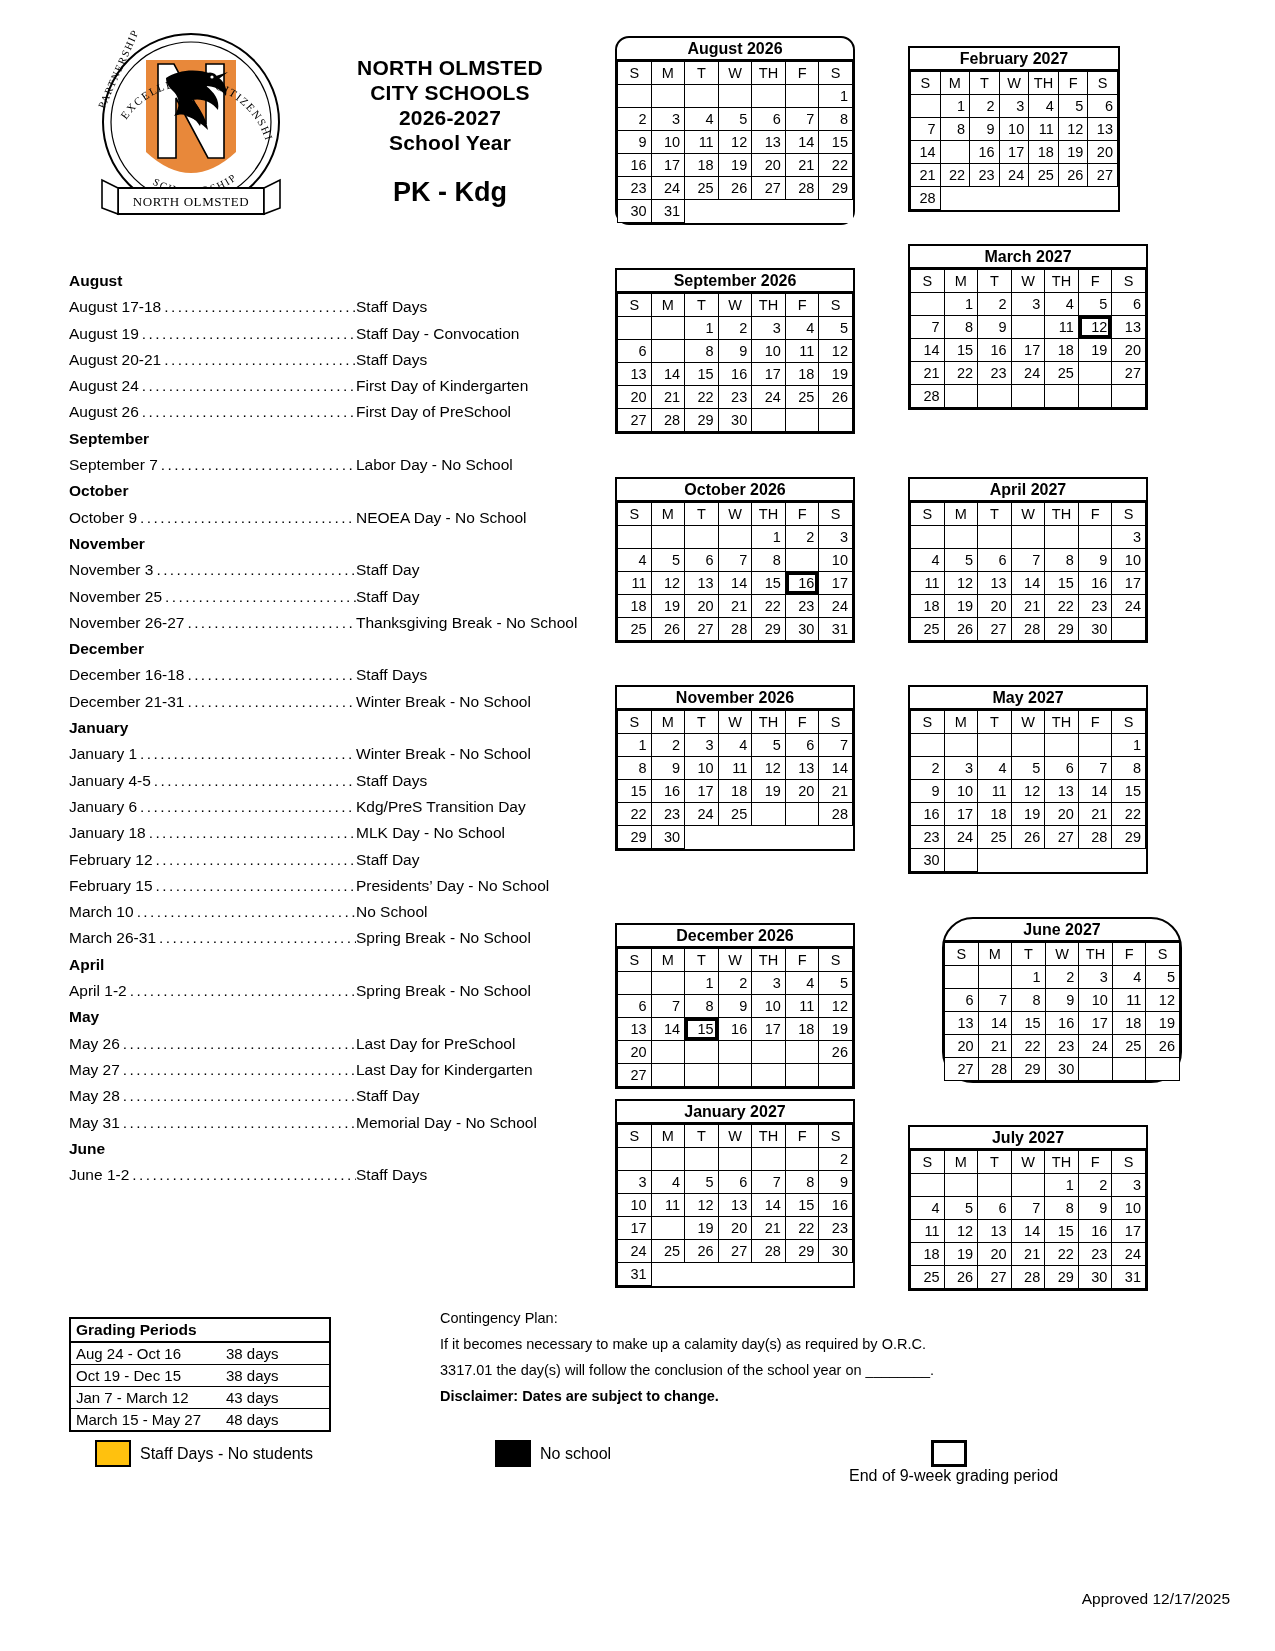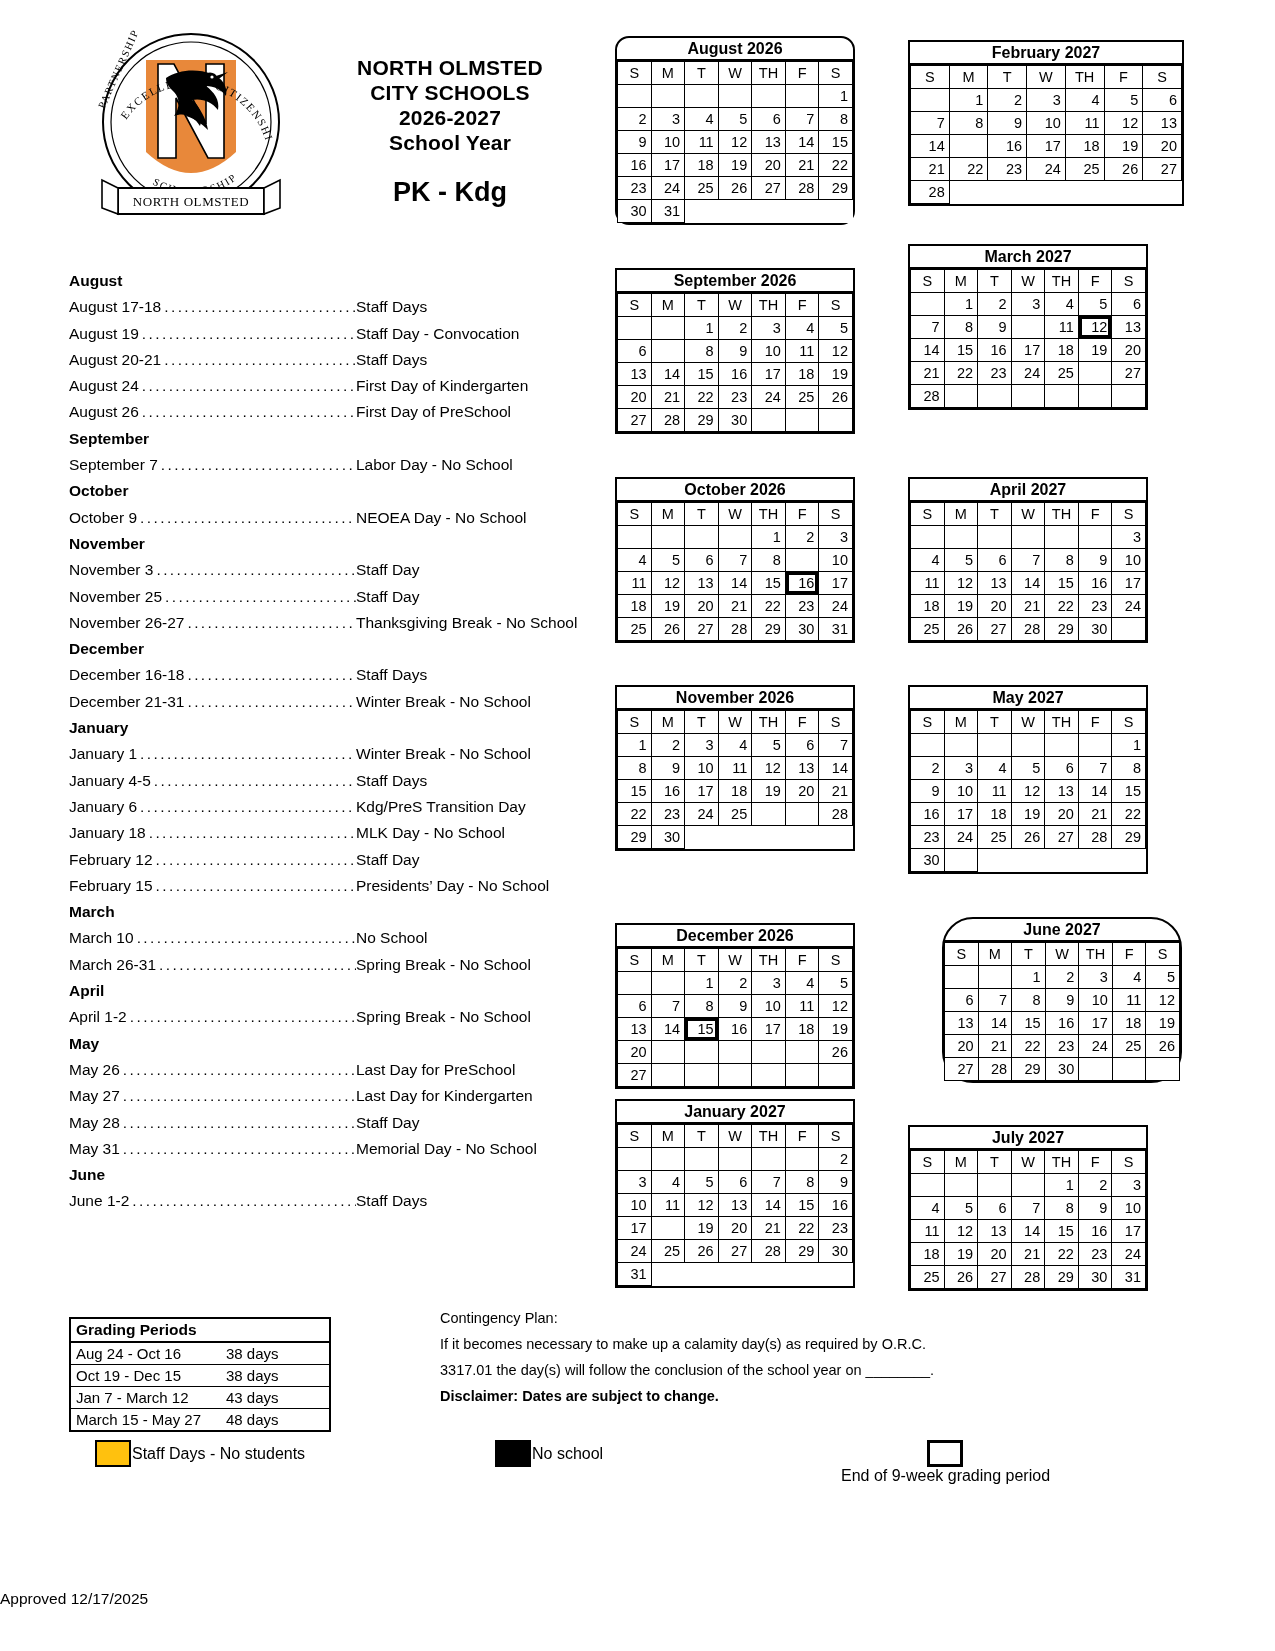--- a/index.html
+++ b/index.html
@@ -65,23 +65,23 @@
   #contingency { position:absolute; left:440px; top:1305px; width:620px; font-size:14.5px; line-height:26px; }
   #contingency .bold { font-weight:bold; }
 
   
   #legend { position:absolute; left:0; top:1432px; width:1275px; height:60px; }
   .lg { position:absolute; display:flex; align-items:center; }
   .lg-swatch { width:36px; height:27px; border:2.4px solid #000; flex:0 0 auto; }
   .lg-swatch.gold { background:#FFC10E; }
   .lg-swatch.black { background:#000; border-color:#000; }
   .lg-swatch.white { background:#fff; border:3px solid #000; }
-  .lg-label { font-size:16px; padding-left:1px; white-space:nowrap; }
-
-  #approved { position:absolute; left:0; top:1590px; width:1230px; font-size:15.5px; }
+  .lg-label { font-size:16px; padding-left:9px; white-space:nowrap; }
+
+  #approved { position:absolute; left:0; top:1590px; width:1230px; text-align:right; font-size:15.5px; }
 </style>
 </head>
 <body>
 
 <div id="header">
 
   <div id="logo">
     <svg width="190" height="240" viewBox="0 0 190 240">
       <defs>
         <path id="arcTop" d="M 20,130 A 78,78 0 0 1 170,130" fill="none"></path>
@@ -222,21 +222,20 @@
     <div class="ev-row">
       <span class="ev-date">February 12</span>
       <span class="ev-dots">............................................................</span>
       <span class="ev-desc">Staff Day</span>
     </div>
     <div class="ev-row">
       <span class="ev-date">February 15</span>
       <span class="ev-dots">............................................................</span>
       <span class="ev-desc">Presidents’ Day - No School</span>
     </div>
-    <div class="ev-month">March</div>
     <div class="ev-row">
       <span class="ev-date">March 10</span>
       <span class="ev-dots">............................................................</span>
       <span class="ev-desc">No School</span>
     </div>
     <div class="ev-row">
       <span class="ev-date">March 26-31</span>
       <span class="ev-dots">............................................................</span>
       <span class="ev-desc">Spring Break - No School</span>
     </div>
@@ -687,21 +686,21 @@
             <td class="blank-out"></td>
             <td class="blank-out"></td>
             <td class="blank-out"></td>
             <td class="blank-out"></td>
             <td class="blank-out"></td>
             <td class="blank-out"></td>
           </tr>
         </tbody>
       </table>
     </div>
-    <div class="cal" style="left: 908px; top: 40px; width: 276px;">
+    <div class="cal" style="left: 908px; top: 46px; width: 212px;">
       <div class="cal-title">February 2027</div>
       <table class="cal-tbl">
         <thead>
           <tr>
             <th>S</th>
             <th>M</th>
             <th>T</th>
             <th>W</th>
             <th>TH</th>
             <th>F</th>

